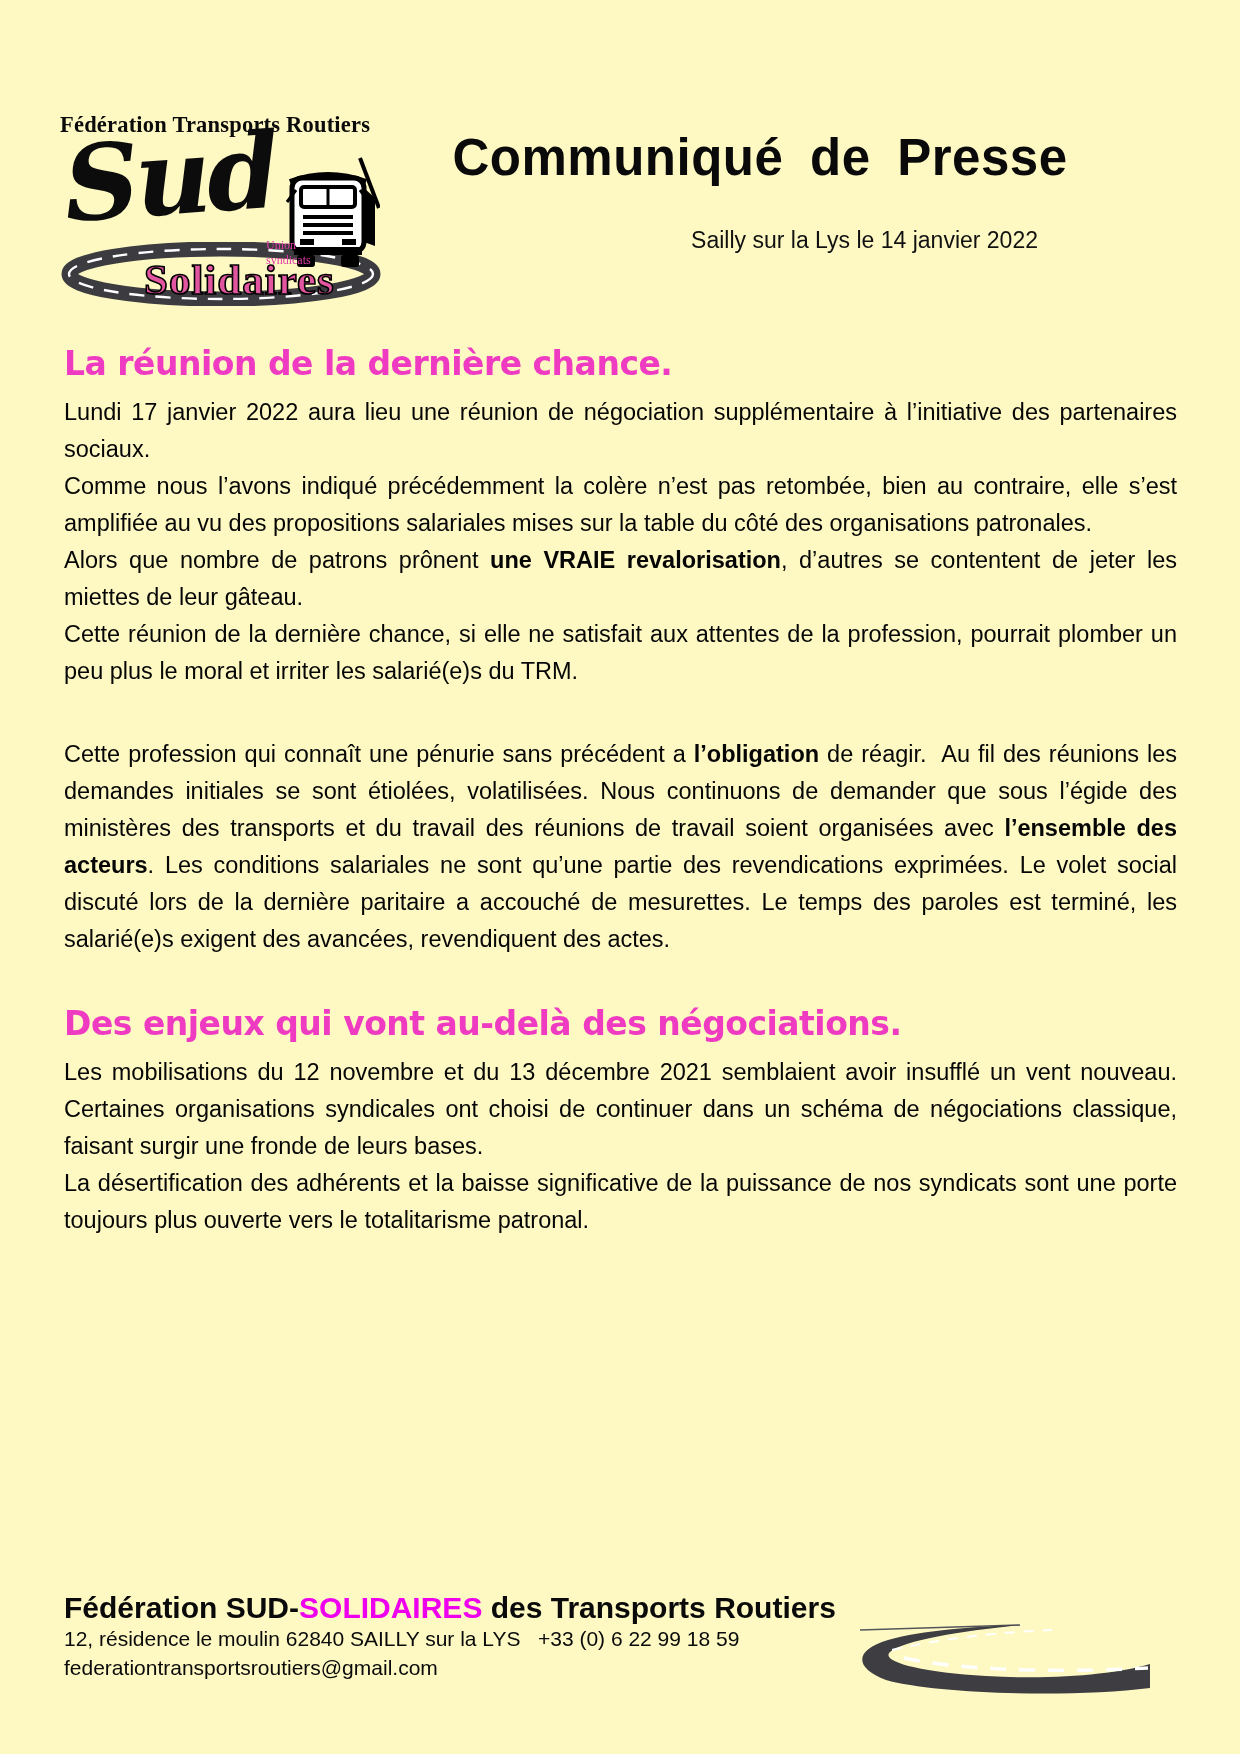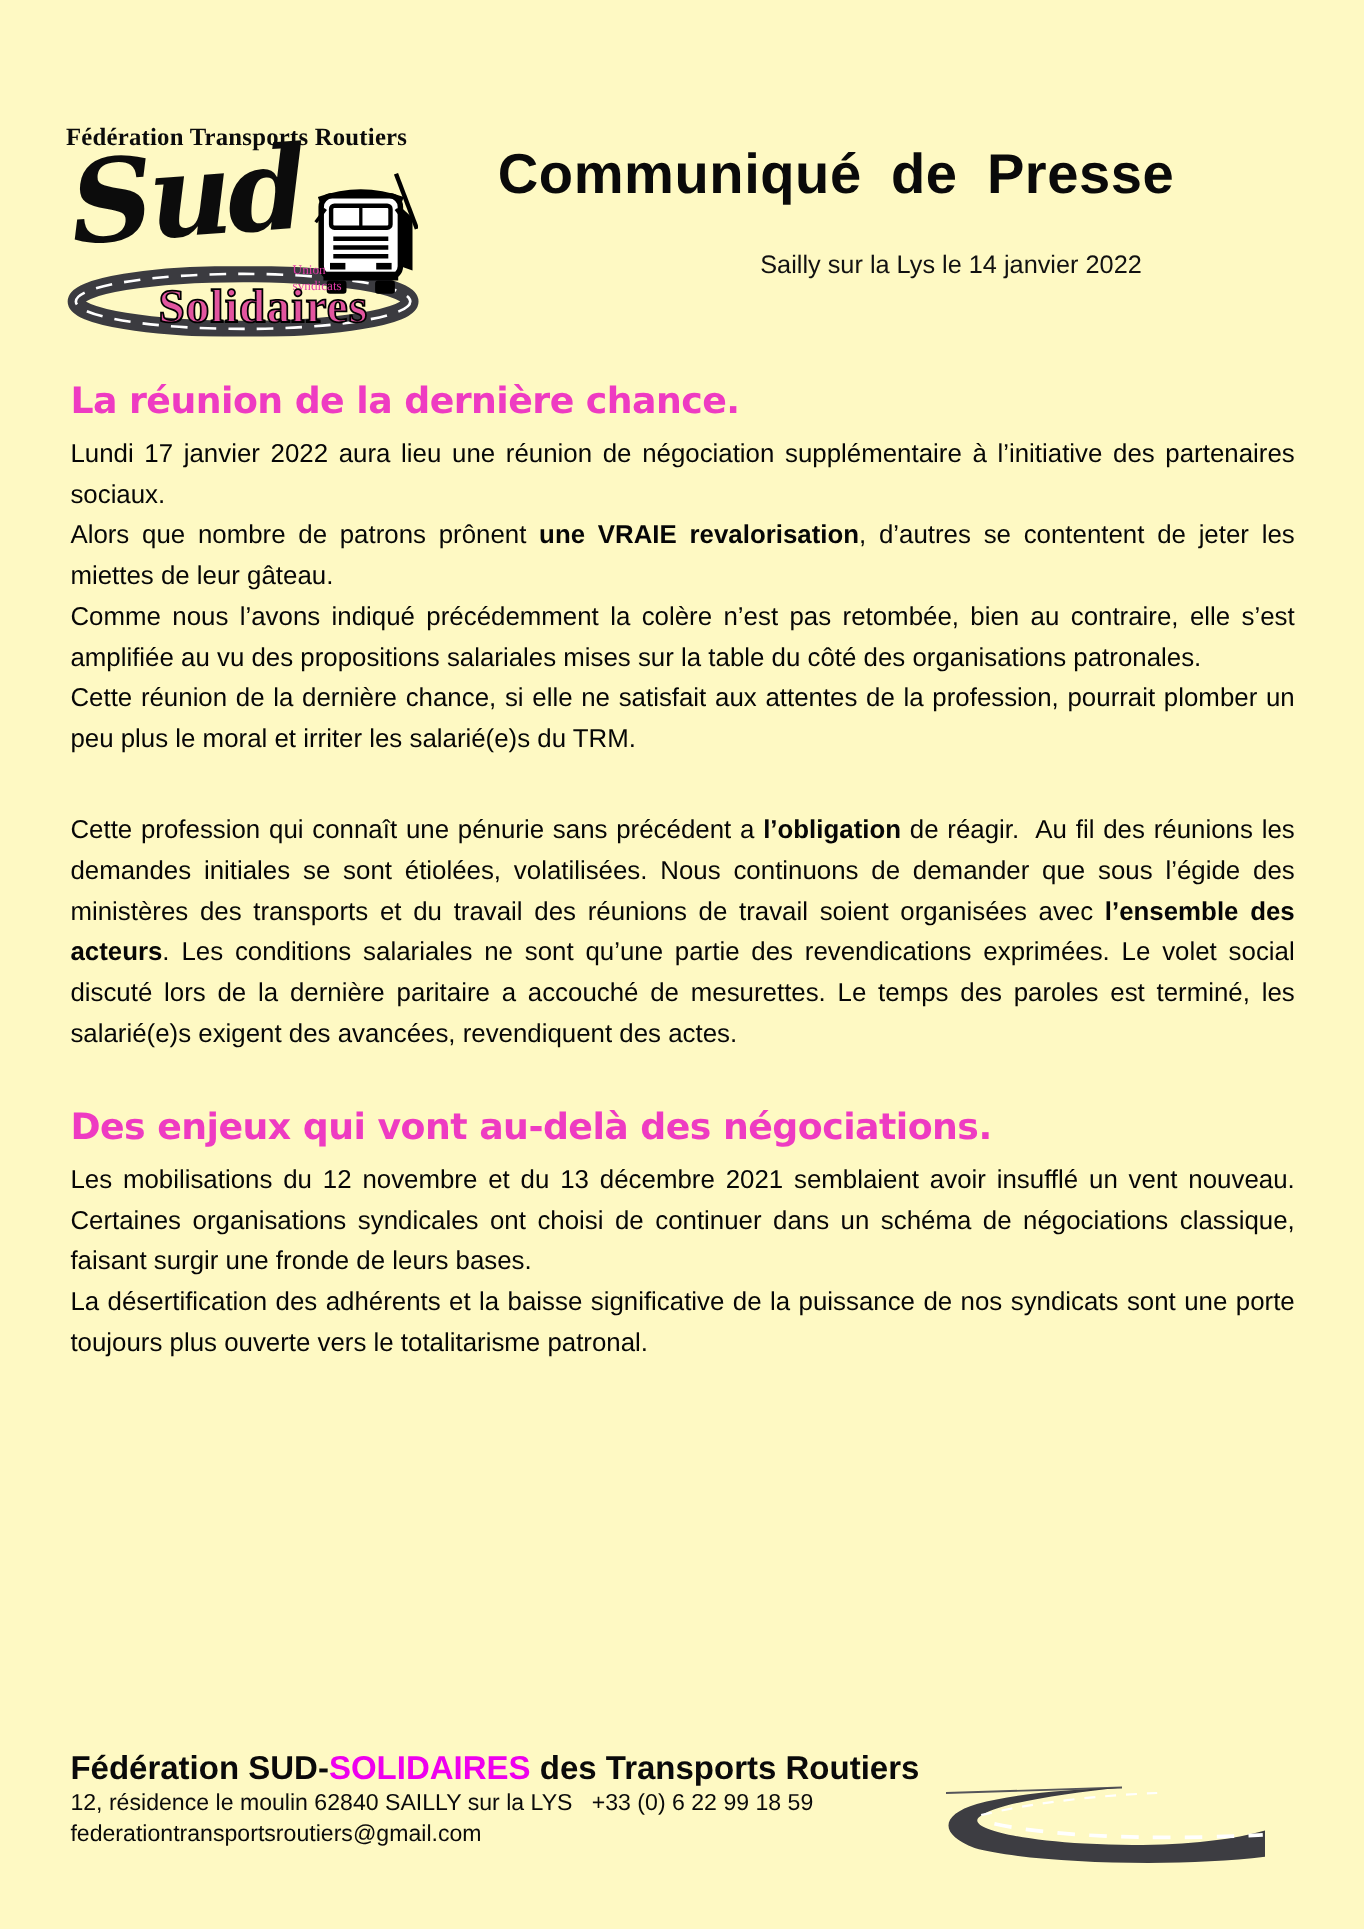--- a/index.html
+++ b/index.html
@@ -138,22 +138,22 @@
   </div>
 
   <h1 class="doc-title">Communiqué de Presse</h1>
   <div class="dateline">Sailly sur la Lys le 14 janvier 2022</div>
 
   <main class="content">
 
     <section>
       <h2 class="sec-h">La réunion de la dernière chance.</h2>
       <p class="body-p"><span>Lundi 17 janvier 2022 aura lieu une réunion de négociation supplémentaire à l’initiative des partenaires sociaux.</span></p>
+      <p class="body-p"><span>Comme nous l’avons indiqué précédemment la colère n’est pas retombée, bien au contraire, elle s’est amplifiée au vu des propositions salariales mises sur la table du côté des organisations patronales.</span></p>
       <p class="body-p"><span>Alors que nombre de patrons prônent </span><span class="b">une VRAIE revalorisation</span><span>, d’autres se contentent de jeter les miettes de leur gâteau.</span></p>
-      <p class="body-p"><span>Comme nous l’avons indiqué précédemment la colère n’est pas retombée, bien au contraire, elle s’est amplifiée au vu des propositions salariales mises sur la table du côté des organisations patronales.</span></p>
       <p class="body-p"><span>Cette réunion de la dernière chance, si elle ne satisfait aux attentes de la profession, pourrait plomber un peu plus le moral et irriter les salarié(e)s du TRM.</span></p>
     </section>
 
     <section>
       <p class="body-p"><span>Cette profession qui connaît une pénurie sans précédent a </span><span class="b">l’obligation</span><span> de réagir.&nbsp; Au fil des réunions les demandes initiales se sont étiolées, volatilisées. Nous continuons de demander que sous l’égide des ministères des transports et du travail des réunions de travail soient organisées avec </span><span class="b">l’ensemble des acteurs</span><span>. Les conditions salariales ne sont qu’une partie des revendications exprimées. Le volet social discuté lors de la dernière paritaire a accouché de mesurettes. Le temps des paroles est terminé, les salarié(e)s exigent des avancées, revendiquent des actes.</span></p>
     </section>
 
     <section>
       <h2 class="sec-h">Des enjeux qui vont au-delà des négociations.</h2>
       <p class="body-p"><span>Les mobilisations du 12 novembre et du 13 décembre 2021 semblaient avoir insufflé un vent nouveau. Certaines organisations syndicales ont choisi de continuer dans un schéma de négociations classique, faisant surgir une fronde de leurs bases.</span></p>

